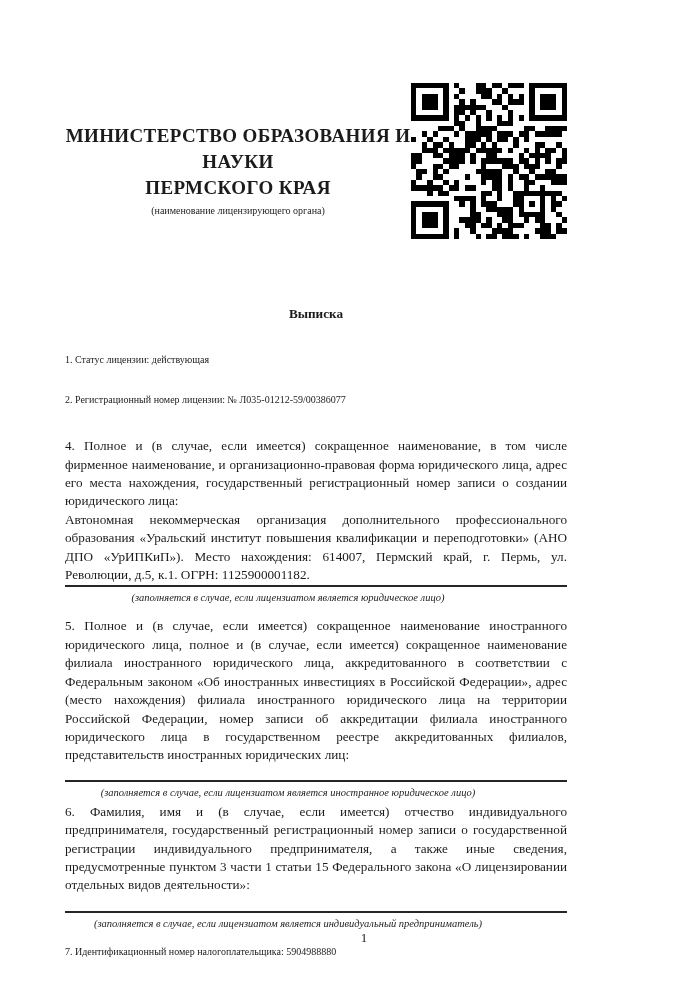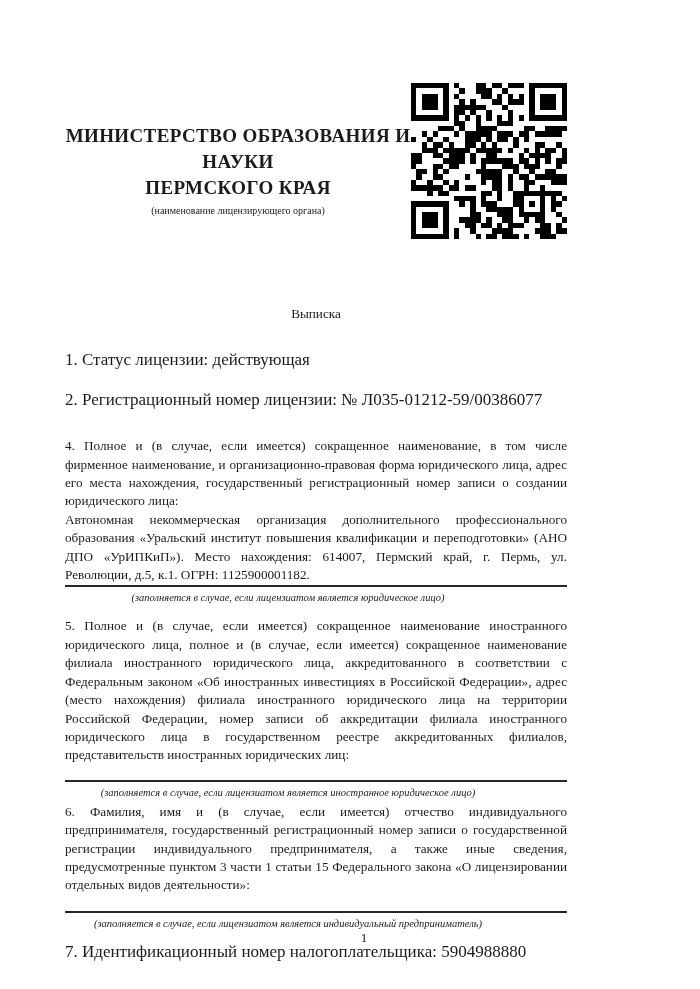--- a/index.html
+++ b/index.html
@@ -37,23 +37,24 @@
   .qr-box{
     width:156px;height:156px;
     margin-left:auto;
   }
   .qr-box svg{display:block;width:156px;height:156px;}
   .doc-title{
     text-align:center;
     font-size:13.2px;
     line-height:18.4px;
     margin-top:66px;
+    font-weight:bold;
   }
   .line{
-    font-size:17px;
+    font-size:10px;
     line-height:18.4px;
   }
   .para{
     font-size:13.2px;
     line-height:18.4px;
     text-align:justify;
     margin:0;
   }
   .note{
     font-size:10.5px;

